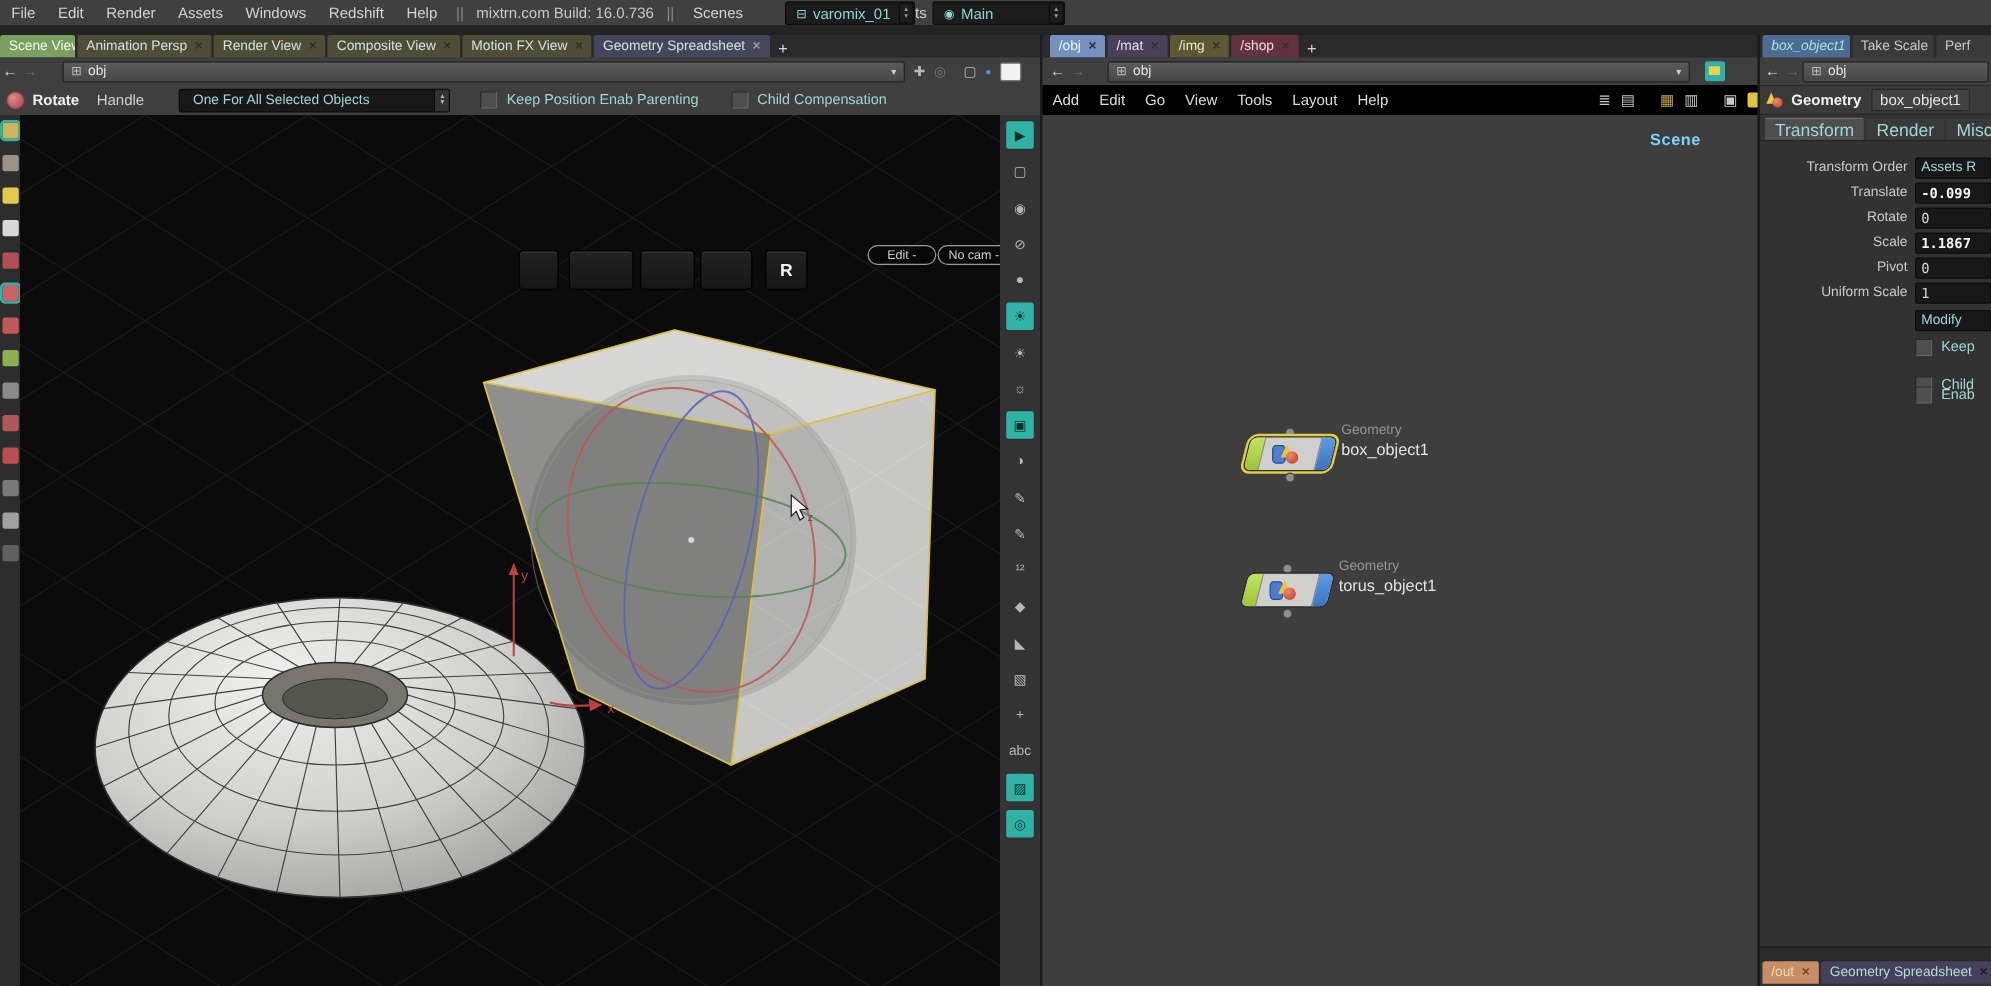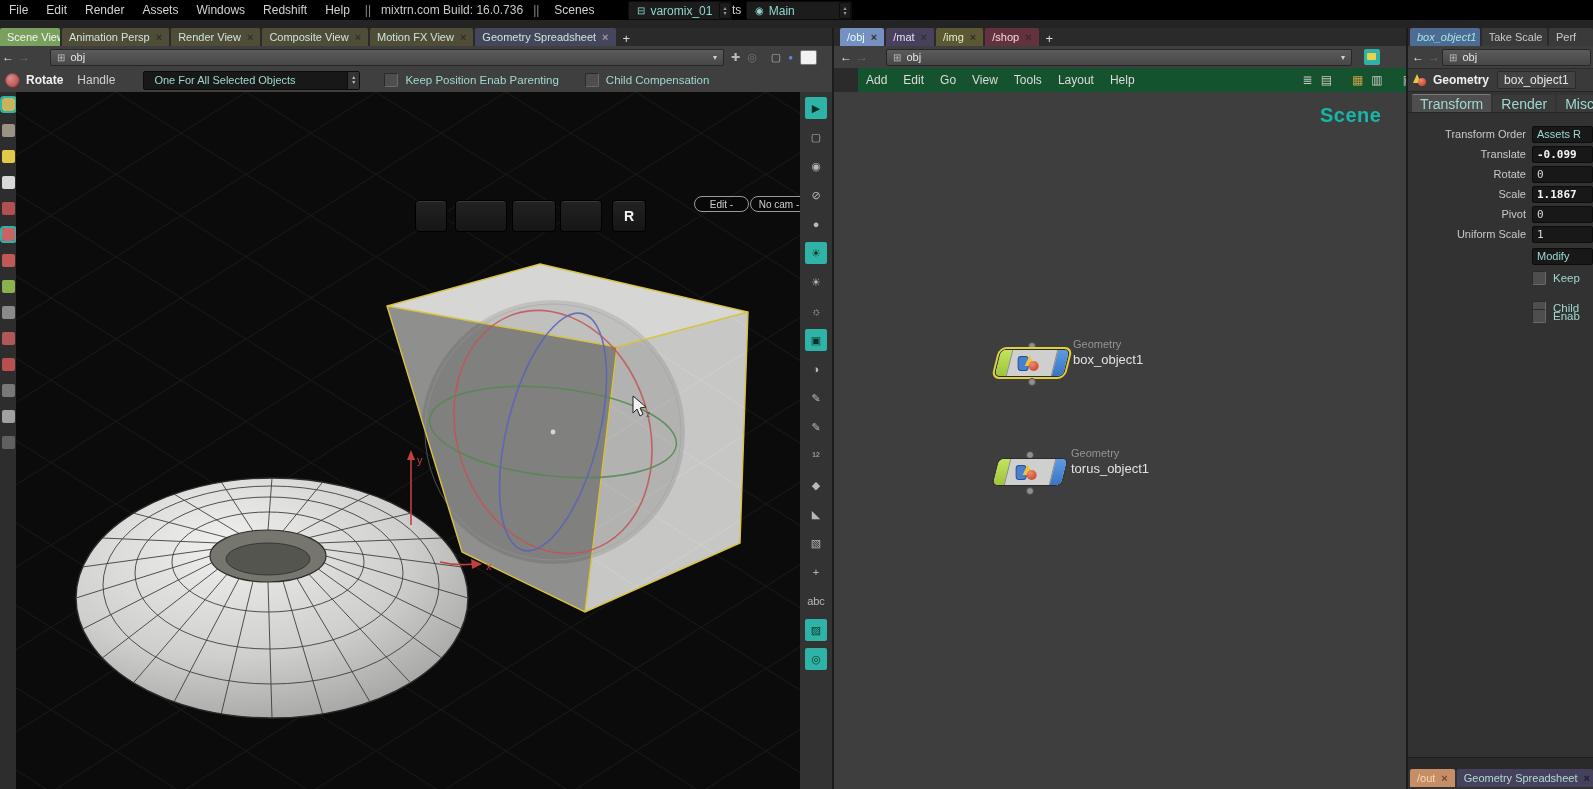--- a/index.html
+++ b/index.html
@@ -2,21 +2,21 @@
 <html><head>
 <meta charset="utf-8">
 <style>
   html,body{margin:0;padding:0;background:#1a1a1a;}
   #app{position:relative;width:1593px;height:789px;overflow:hidden;
        font-family:"Liberation Sans",sans-serif;background:#2b2b2b;color:#cfcfcf;
        -webkit-font-smoothing:antialiased;}
   .abs{position:absolute;}
 
   
-  #menubar{left:0;top:0;width:1593px;height:20px;background:#000000;
+  #menubar{left:0;top:0;width:1593px;height:20px;background:#404040;
            border-bottom:1px solid #151515;display:flex;align-items:center;font-size:12px;}
   .menu-item{padding:0 9px;color:#d2d2d2;cursor:default;}
   .menu-sep{color:#8a8a8a;padding:0 6px;}
   .build-info{color:#c8c8c8;padding:0 4px;}
   .ws-tab{position:absolute;top:1px;height:17px;background:#1c1c1c;border:1px solid #0c0c0c;
           border-radius:2px;display:flex;align-items:center;gap:5px;padding:0 8px;color:#8fd6cc;}
   .ws-ico{color:#8fd6cc;font-size:10px;}
   .spinner{position:absolute;top:2px;width:10px;height:15px;background:#1c1c1c;border:1px solid #0c0c0c;
            border-radius:2px;display:flex;flex-direction:column;align-items:center;justify-content:center;
            font-size:6px;line-height:5px;color:#9a9a9a;}
@@ -82,28 +82,28 @@
          color:#b8b8b8;font-size:11px;flex:none;}
   .vtool.on{background:#2fb3a6;color:#0e2e2a;}
   .keycap{position:absolute;top:108px;height:30px;background:linear-gradient(#222,#161616);
           border:1px solid #000;border-radius:4px;box-shadow:inset 0 1px 0 #383838;}
   .keycap.lit{color:#f4f4f4;font-weight:bold;font-size:14px;display:flex;align-items:center;justify-content:center;}
   .pill{position:absolute;top:104px;height:14px;border:1px solid #9a9a9a;border-radius:8px;color:#cfcfcf;
         font-size:10px;display:flex;align-items:center;justify-content:center;background:rgba(0,0,0,.25);}
 
   
   #net-canvas{left:834px;top:92px;width:572px;height:697px;background:#3e3e3e;}
-  #net-menus{left:834px;top:68px;width:652px;height:24px;background:#14532d;border-bottom:1px solid #2b2b2b;
-             display:flex;align-items:center;font-size:12px;margin-left:24px;}
+  #net-menus{left:834px;top:68px;width:652px;height:24px;background:#000000;border-bottom:1px solid #2b2b2b;
+             display:flex;align-items:center;font-size:12px;}
   .net-menu{padding:0 8px;color:#dcdcdc;}
   .nt-ic{color:#c8c8c8;font-size:12px;margin-left:8px;}
   .sq-ic{width:13px;height:12px;border-radius:2px;margin-left:8px;}
   .mag{width:9px;height:9px;border:2px solid #cfcfcf;border-radius:50%;position:relative;margin-left:12px;}
   .mag::after{content:"";position:absolute;left:8px;top:8px;width:5px;height:2px;background:#cfcfcf;transform:rotate(45deg);}
-  #watermark{color:#14b8a6;font-size:20px;font-weight:bold;letter-spacing:.5px;}
+  #watermark{color:#7dd3fc;font-size:13px;font-weight:bold;letter-spacing:.5px;}
   .nodewrap{position:absolute;width:260px;height:44px;}
   .nodebody{position:absolute;left:2px;top:6px;width:68px;height:26px;transform:skewX(-14deg);
             border-radius:6px;overflow:hidden;display:flex;border:1px solid #2a2a2a;background:#cfcfcd;}
   .nodebody.sel{box-shadow:0 0 0 2px #e3cf3e;}
   .nflag-l{width:11px;background:linear-gradient(#c3e45e,#9ec43a);border-right:1px solid #8a8a88;}
   .nflag-r{width:11px;background:linear-gradient(#5e9ae2,#3a74c4);border-left:1px solid #8a8a88;margin-left:auto;}
   .nbadge{position:relative;width:34px;margin:3px 0 0 6px;transform:skewX(14deg);}
   .nb-cyl{position:absolute;left:2px;top:3px;width:9px;height:13px;background:#4a7ed0;border-radius:3px/4px;border:1px solid #24508e;}
   .nb-sph{position:absolute;left:13px;top:8px;width:10px;height:10px;background:radial-gradient(circle at 35% 30%,#f08a70,#c03818);border-radius:50%;}
   .nb-cone{position:absolute;left:9px;top:2px;width:0;height:0;border-left:5px solid transparent;

